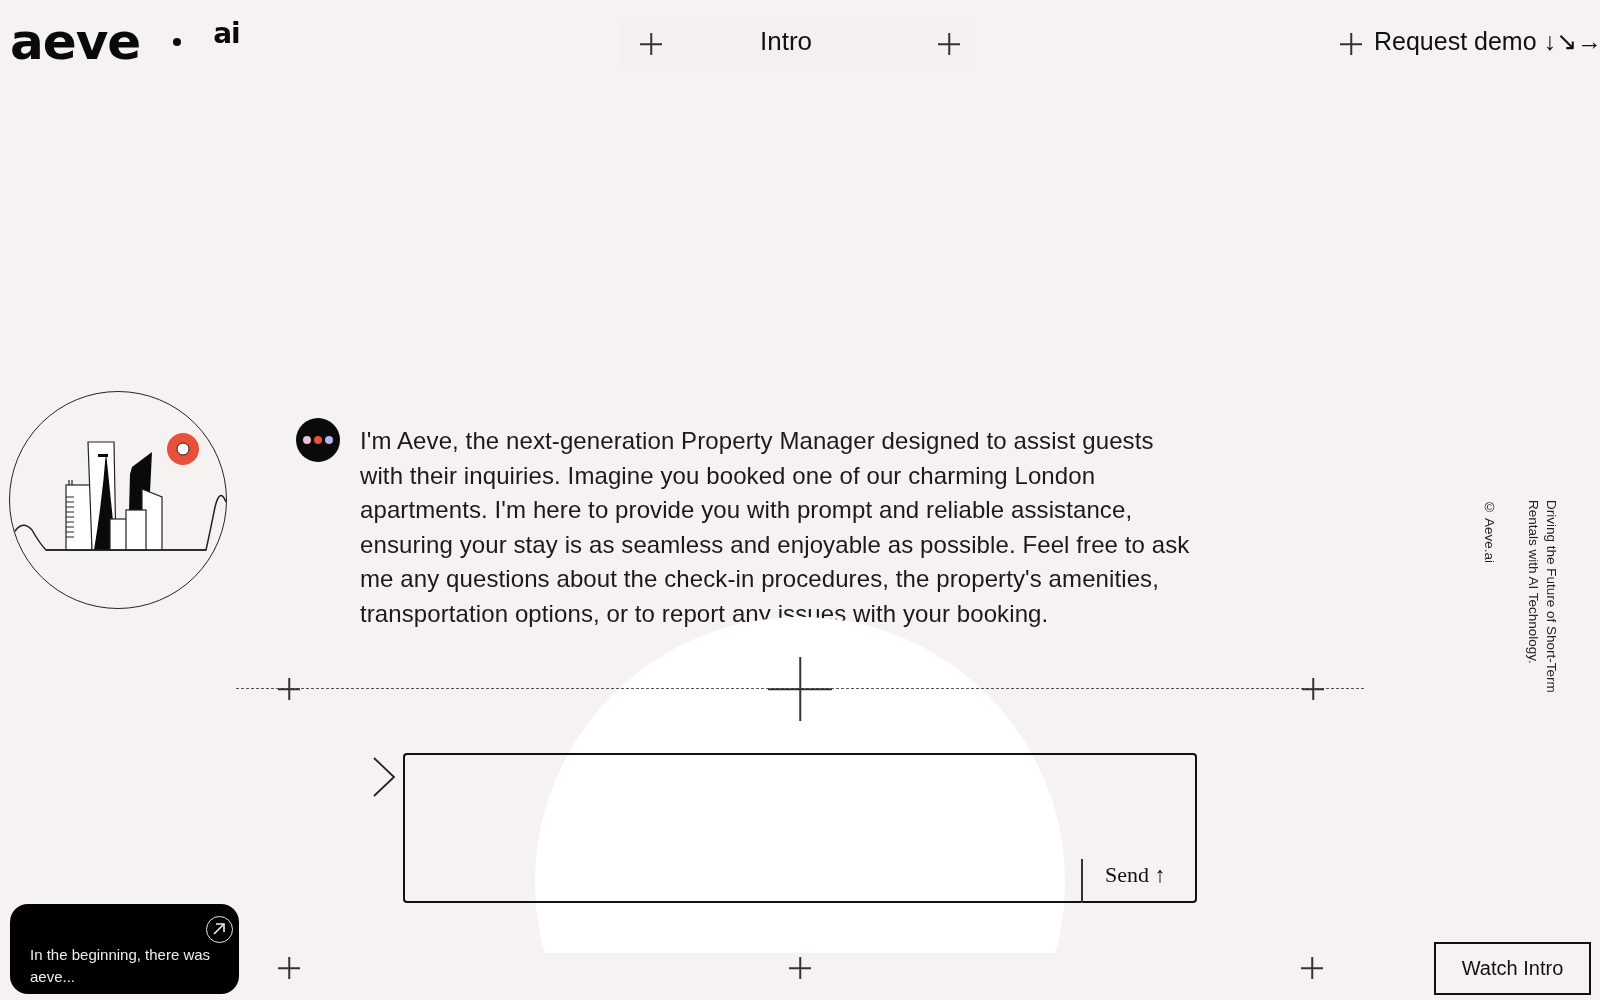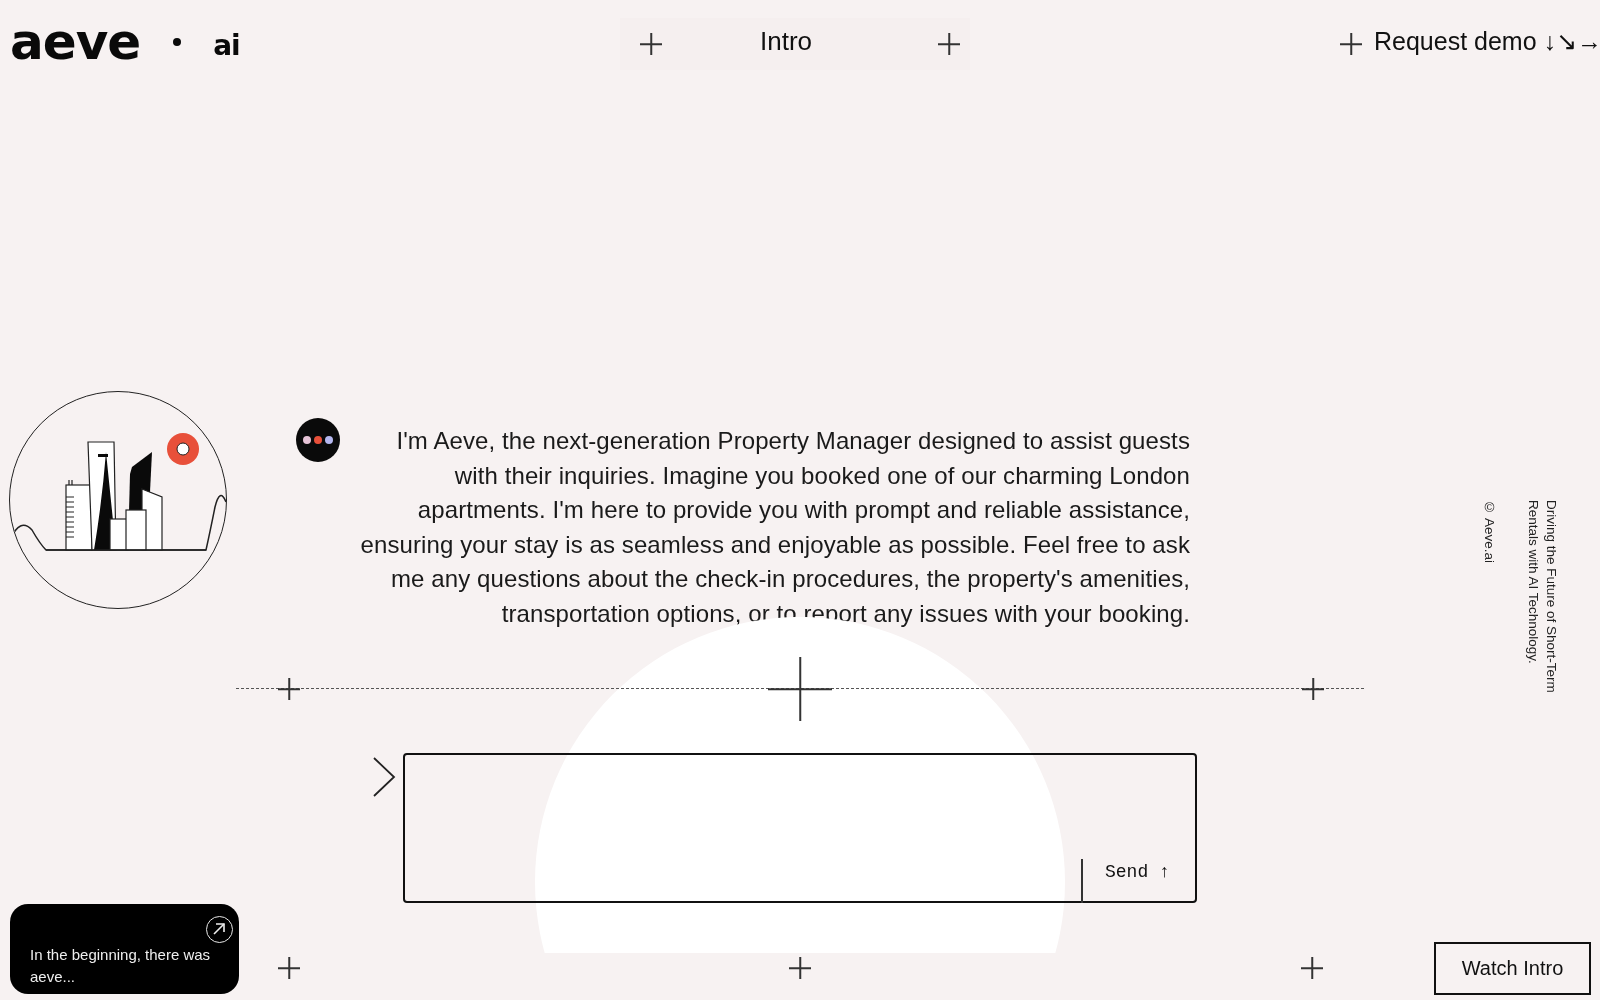--- a/index.html
+++ b/index.html
@@ -16,21 +16,21 @@
   .logo {
     left: 10px; top: 14px;
     font-family: "DejaVu Sans", sans-serif;
     font-weight: 700;
     color: #0a0a0a;
     letter-spacing: -1px;
     display: flex; align-items: flex-start; gap: 30px;
   }
   .logo .main { font-size: 50px; line-height: 56px; }
   .logo .dot { width: 8px; height: 8px; background:#0a0a0a; border-radius:50%; margin: 24px 2px 0 3px; }
-  .logo .ai { font-size: 28px; line-height: 32px; margin-top: 16px; text-align: right; }
+  .logo .ai { font-size: 28px; line-height: 32px; margin-top: 4px; text-align: right; }
 
   .nav-center {
     left: 620px; top: 18px; width: 350px; height: 52px;
     background: #f5efef;
   }
   .plus {
     width: 22px; height: 22px;
   }
   .plus::before, .plus::after {
     content: ""; position: absolute; background: #333;
@@ -58,21 +58,20 @@
     background: #0a0a0a; border-radius: 50%;
     display: flex; align-items: center; justify-content: center; gap: 3px;
   }
   .bot-avatar span { width: 8px; height: 8px; border-radius: 50%; display: block; }
 
   .message {
     left: 360px; top: 424px; width: 830px;
     font-size: 24px; line-height: 34.5px; color: #1a1a1a;
     font-family: "Liberation Sans", sans-serif;
     letter-spacing: 0.1px;
-    text-align: right;
   }
 
   
   .bg-circle {
     left: 535px; top: 617px; width: 530px; height: 336px;
     background: #ffffff;
   }
 
   .dotted-line {
     left: 236px; top: 688px; width: 1128px; height: 0;
@@ -91,23 +90,23 @@
     border: 2px solid #111; border-radius: 4px;
     background: transparent;
   }
   .input-box textarea {
     position: absolute; left: 10px; top: 10px; width: 660px; height: 125px;
     border: none; outline: none; background: transparent; resize: none;
     font-size: 20px; font-family: "Liberation Sans", sans-serif; color:#111;
   }
   .send-divider { left: 1081px; top: 859px; width: 1.5px; height: 44px; background: #333; }
   .send-button {
-    left: 1105px; top: 862px; font-size: 18px; color: #111;
+    left: 1105px; top: 862px; font-size: 22px; color: #111;
     background: transparent; border: none; cursor: pointer;
-    font-family: Liberation Mono, monospace;
+    font-family: Liberation Serif, serif;
   }
 
   
   .vertical-text {
     writing-mode: vertical-rl;
     font-size: 13.5px; color: #222; line-height: 18px;
   }
 
   
   .story-card {

